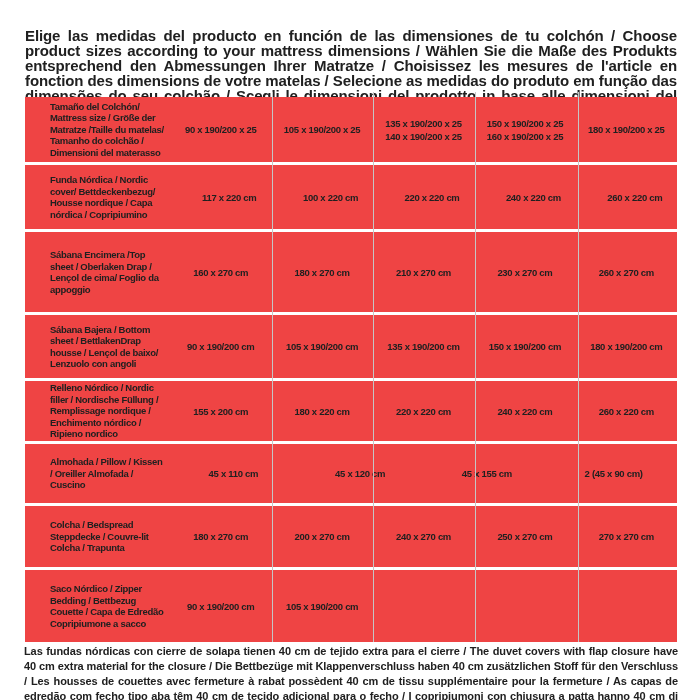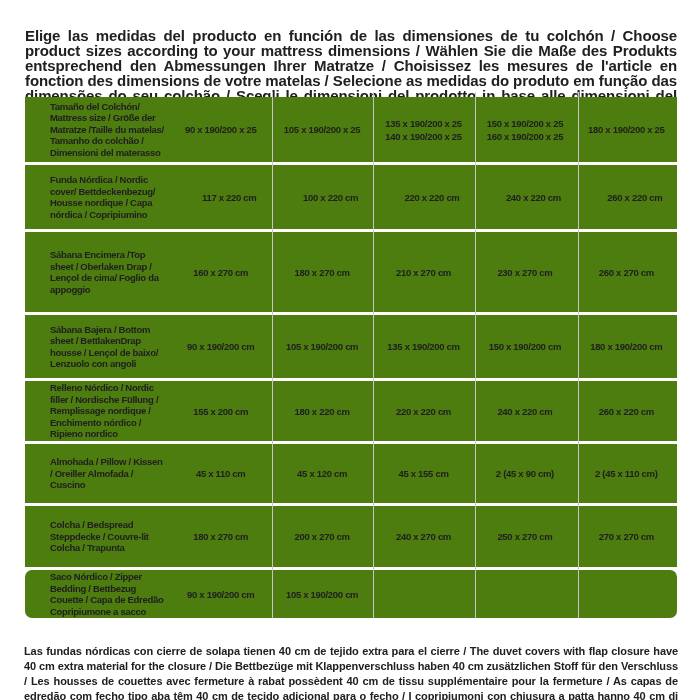--- a/index.html
+++ b/index.html
@@ -16,21 +16,21 @@
     position:absolute;left:25px;top:13px;width:652px;
     font-size:15px;font-weight:bold;line-height:15px;
     letter-spacing:-0.1px;
     text-align:justify;
   }
   .size-table{
     position:absolute;left:25px;top:97px;width:652px;
   }
   .trow{
     display:flex;
-    background:#4d7c0f;
+    background:#ef4444;
     margin-bottom:3px;
   }
   .trow:last-child{margin-bottom:0;}
   .tlabel{
     width:145px;flex:0 0 145px;
     box-sizing:border-box;
     padding:4px 4px 4px 25px;
     display:flex;align-items:center;
     font-size:9.5px;font-weight:bold;line-height:11.5px;
     letter-spacing:-0.3px;
@@ -112,31 +112,30 @@
           <div class="tcell">220 x 220 cm</div>
           <div class="tcell">240 x 220 cm</div>
           <div class="tcell">260 x 220 cm</div>
         </div>
         <div class="trow" style="height: 59px;">
           <div class="tlabel">Almohada  / Pillow / Kissen / Oreiller Almofada / Cuscino</div>
           <div class="tcell">45 x 110 cm</div>
           <div class="tcell">45 x 120 cm</div>
           <div class="tcell">45 x 155 cm</div>
           <div class="tcell">2 (45 x 90 cm)</div>
-          <div class="tcell">2 (45 x 110 cm)</div>
         </div>
         <div class="trow" style="height: 61px; align-items: center;">
           <div class="tlabel">Colcha / Bedspread Steppdecke / Couvre-lit Colcha / Trapunta</div>
           <div class="tcell">180 x 270 cm</div>
           <div class="tcell">200 x 270 cm</div>
           <div class="tcell">240 x 270 cm</div>
           <div class="tcell">250 x 270 cm</div>
           <div class="tcell">270 x 270 cm</div>
         </div>
-        <div class="trow" style="height: 48px; border-radius: 7px;">
+        <div class="trow" style="height: 72px;">
           <div class="tlabel">Saco Nórdico / Zipper Bedding / Bettbezug Couette  / Capa de Edredão Copripiumone a sacco</div>
           <div class="tcell">90 x 190/200 cm</div>
           <div class="tcell">105 x 190/200 cm</div>
           <div class="tcell"></div>
           <div class="tcell"></div>
           <div class="tcell"></div>
         </div>
       </div>
     <div class="vline l1"></div>
     <div class="vline l2"></div>

